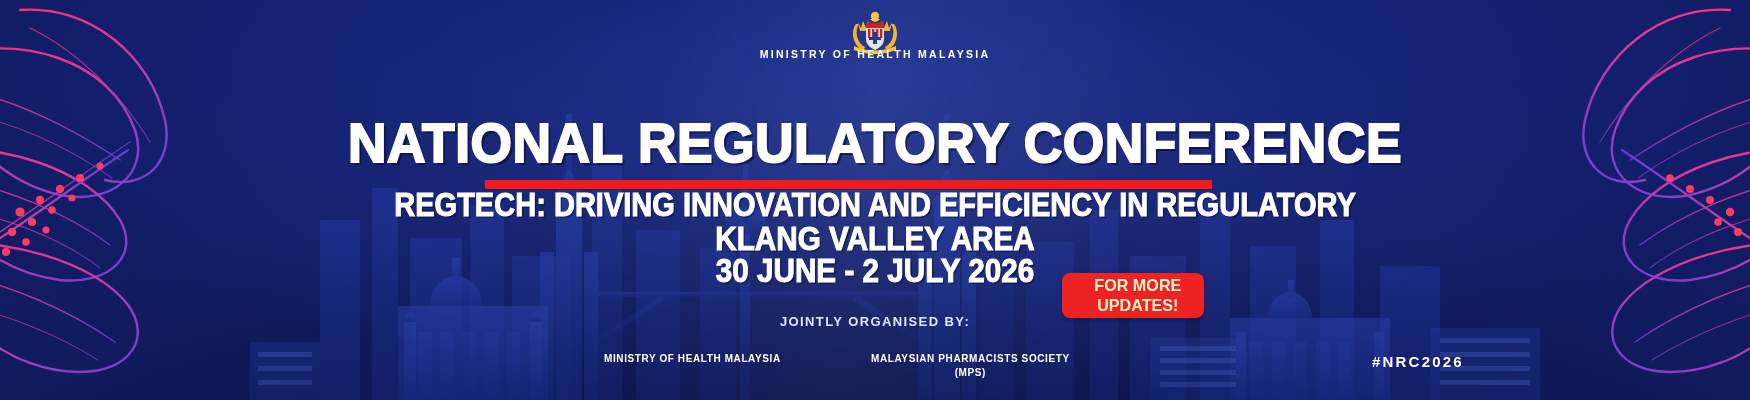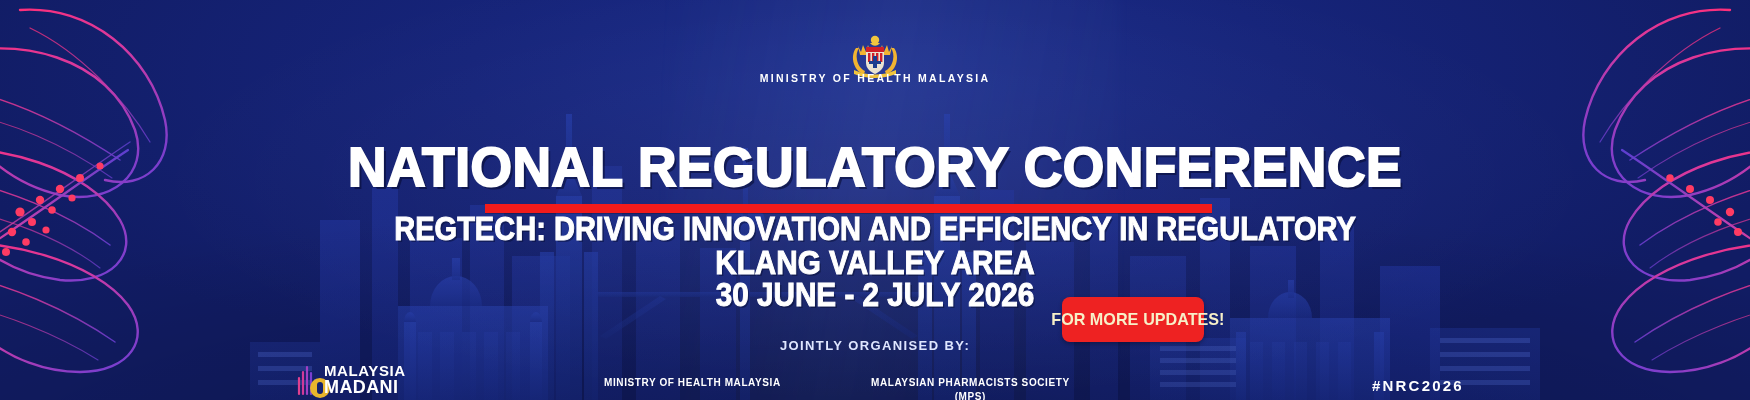--- a/index.html
+++ b/index.html
@@ -37,21 +37,21 @@
   .skyline { position:absolute; left:0; bottom:0; width:1750px; height:330px; }
   .skyline svg { display:block; width:100%; height:100%; }
 
   
   .hibiscus { position:absolute; top:0; height:400px; width:430px; }
   .hibiscus.left  { left:-40px; }
   .hibiscus.right { right:-40px; transform:scaleX(-1); }
   .hibiscus svg { display:block; width:100%; height:100%; }
 
   
-  .content { position:absolute; inset:0;margin-top:24px; }
+  .content { position:absolute; inset:0; }
 
   
   .crest { position:absolute; left:50%; top:10px; transform:translateX(-50%); width:62px; height:46px; }
   .crest svg{display:block;width:100%;height:100%;}
 
   .moh-line {
     position:absolute; left:50%; top:48px; transform:translateX(-50%);
     color:#ffffff; font-size:10.5px; font-weight:bold; letter-spacing:2.3px;
     white-space:nowrap; font-family:"Liberation Sans", sans-serif;
   }
@@ -119,21 +119,21 @@
     box-shadow:0 2px 3px rgba(0,0,0,0.25);
   }
   .badge .b-top span{
     color:#ee2222; font-weight:bold; font-size:16px; letter-spacing:0.2px;
     font-family:"Liberation Sans Narrow","Liberation Sans", sans-serif;
     transform:scaleX(0.95);
   }
   .badge .b-body {
     position:absolute; left:0; top:23px; width:142px; height:45px;
     background:#ee2222; border-radius:8px;
-    display:flex; flex-direction:row; align-items:center; justify-content:center;
+    display:flex; flex-direction:column; align-items:center; justify-content:center;
     box-shadow:0 2px 4px rgba(0,0,0,0.3);
     padding-left:10px;
   }
   .badge .b-body span{
     color:#f7f0c8; font-weight:bold; font-size:17px; line-height:20px;
     font-family:"Liberation Sans Narrow","Liberation Sans", sans-serif;
     transform:scaleX(0.95); white-space:nowrap;
   }
 
   
@@ -414,36 +414,20 @@
     <div class="sub2">KLANG VALLEY AREA</div>
     <div class="sub3">30 JUNE - 2 JULY 2026</div>
 
     <div class="badge">
       <div class="b-body">
         <span>FOR MORE</span>
         <span>UPDATES!</span>
       </div>
     </div>
 
-    <div class="madani">
-      <svg class="stripes" viewBox="0 0 24 34">
-        <g stroke-linecap="round" fill="none" stroke-width="2.2">
-          <path d="M3 30 L3 14" stroke="#e0408f"></path>
-          <path d="M7 30 L7 8" stroke="#d23a9a"></path>
-          <path d="M11 30 L11 3" stroke="#a03fc4"></path>
-          <path d="M15 30 L15 9" stroke="#7a3fd0"></path>
-          <path d="M19 30 L19 16" stroke="#5c3fd0"></path>
-        </g>
-      </svg>
-      <div class="dot"></div>
-      <div class="txt">
-        <span class="l1">MALAYSIA</span>
-        <span class="l2">MADANI</span>
-      </div>
-    </div>
 
     <div class="jointly">JOINTLY ORGANISED BY:</div>
 
     <div class="org a">
       <div>MINISTRY OF HEALTH MALAYSIA</div>
     </div>
 
     <div class="org b">
       <div>MALAYSIAN PHARMACISTS SOCIETY</div>
       <div>(MPS)</div>

